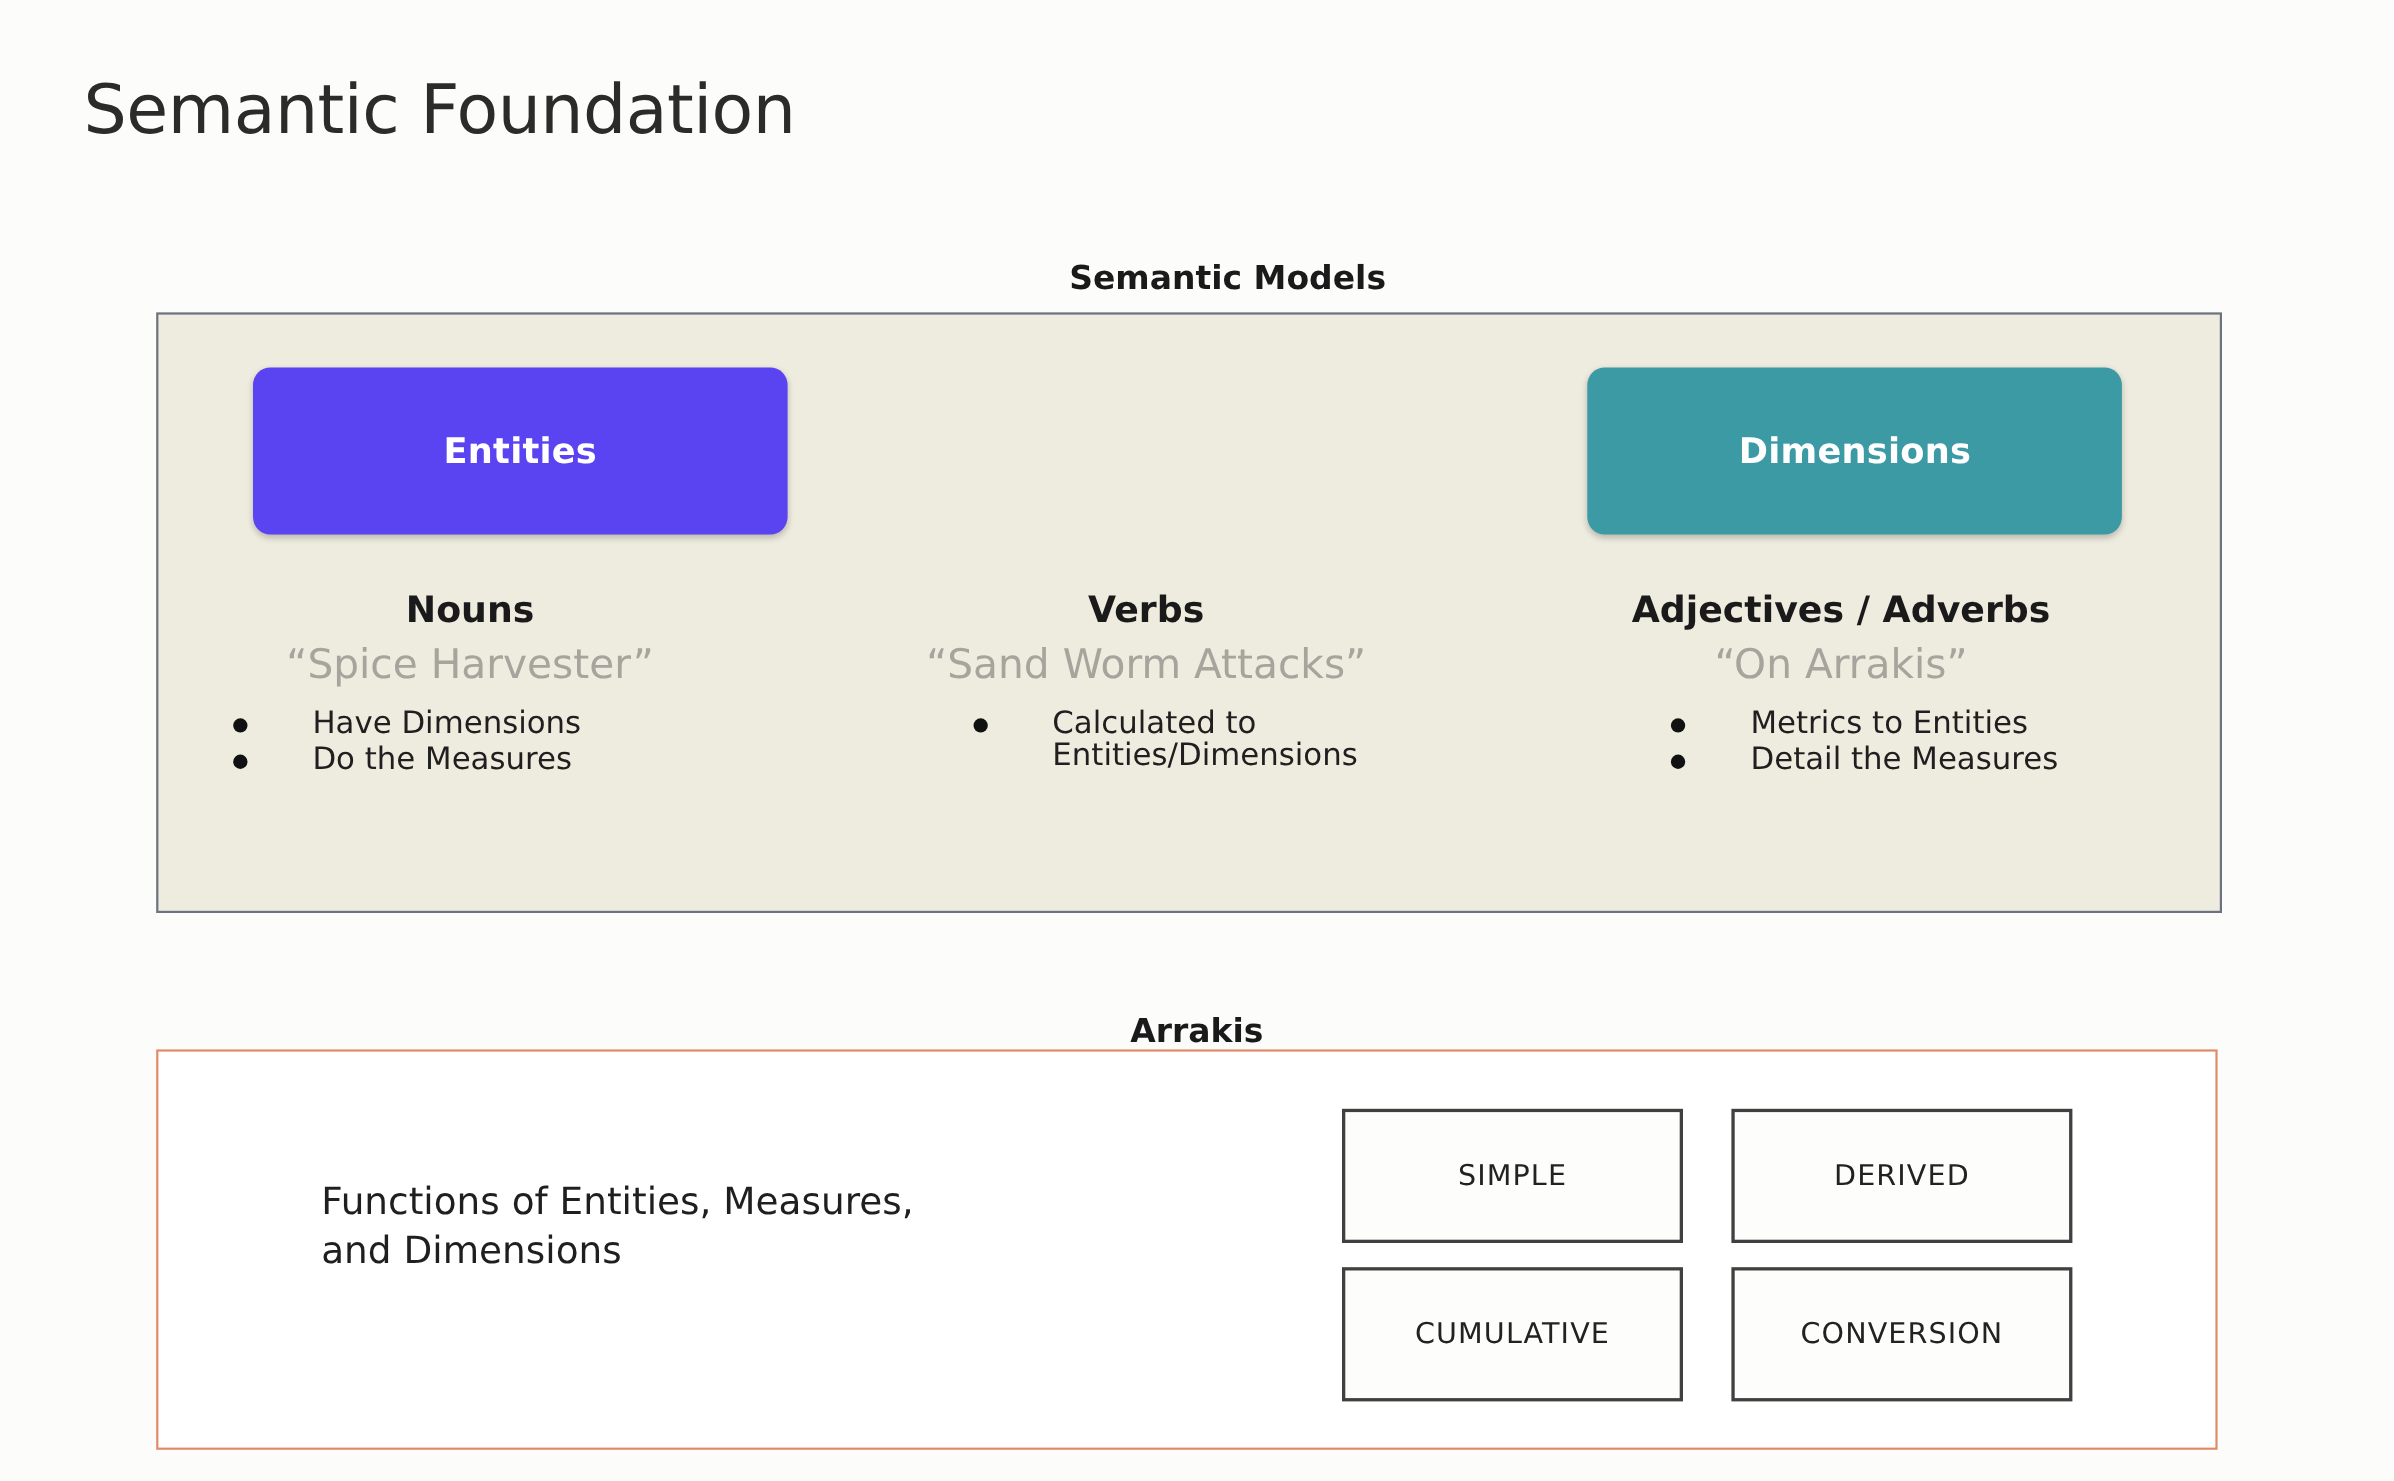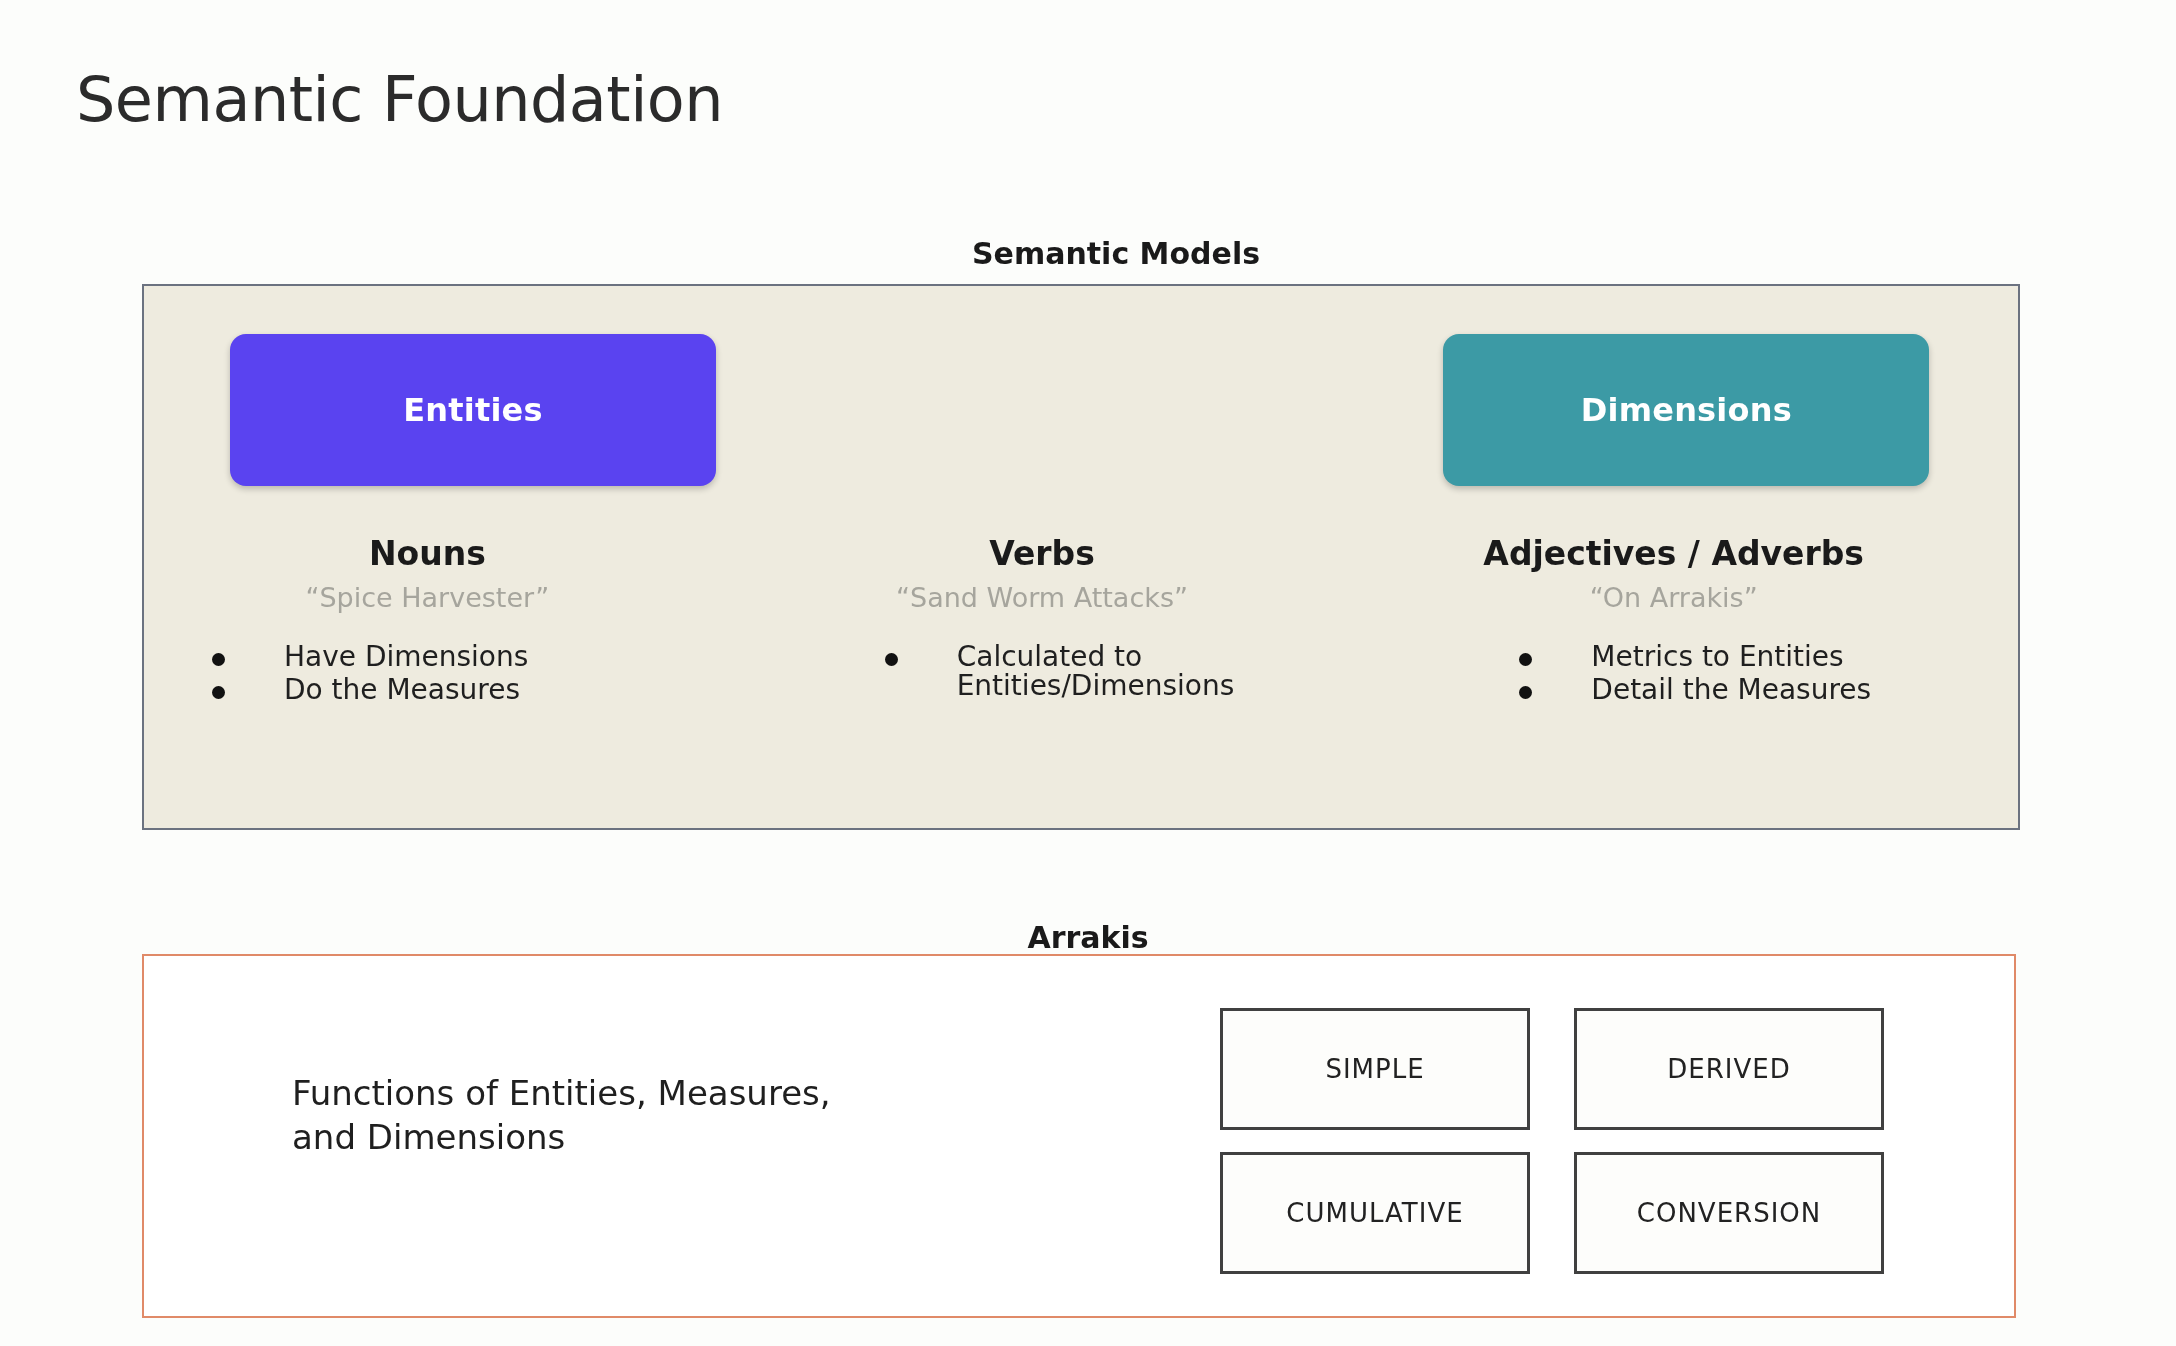--- a/index.html
+++ b/index.html
@@ -109,21 +109,21 @@
   }
   .col-entities .pos-head   { left: -29px; }
   .col-measures .pos-head   { left: -39px; }
   .col-dimensions .pos-head { left: -32px; }
 
   .pos-example {
     position: absolute;
     top: 296px;
     width: 100%;
     text-align: center;
-    font-size: 27px;
+    font-size: 37px;
     font-weight: 400;
     color: #a6a59d;
     white-space: nowrap;
   }
   .col-entities .pos-example   { left: -29px; }
   .col-measures .pos-example   { left: -39px; }
   .col-dimensions .pos-example { left: -32px; }
 
   .bullets {
     position: absolute;

